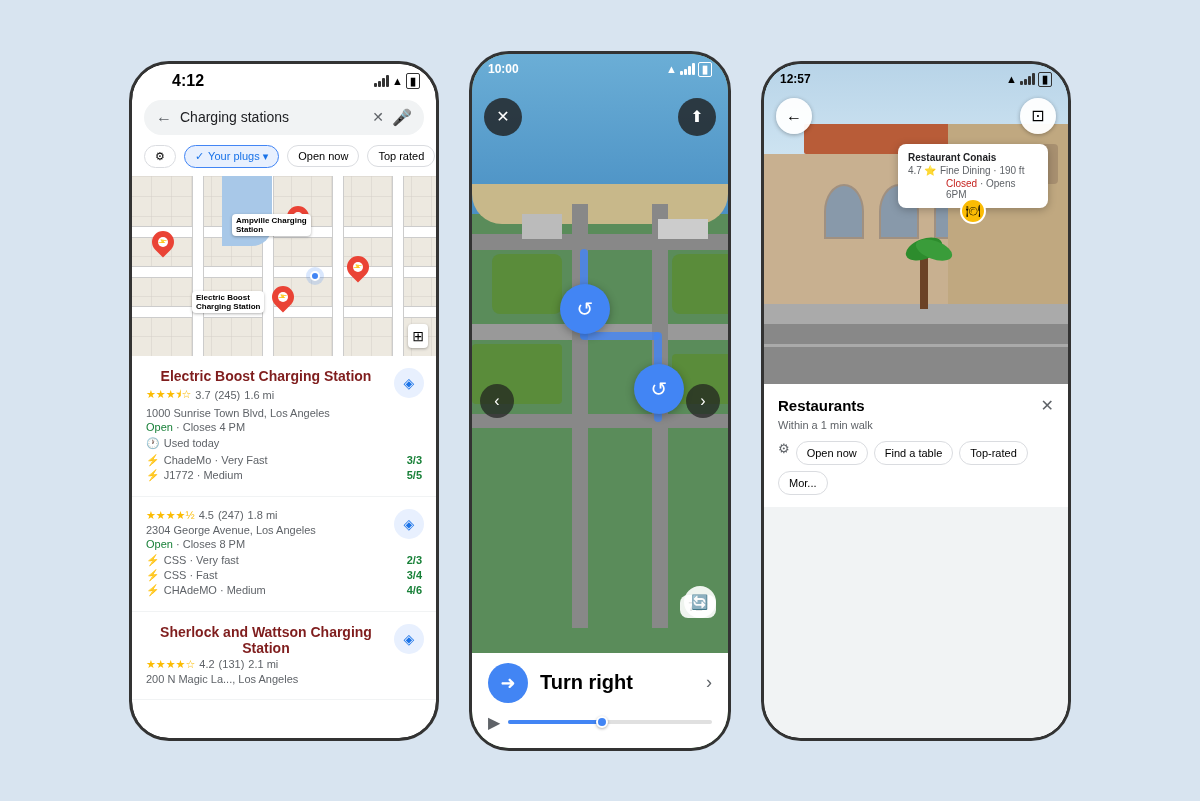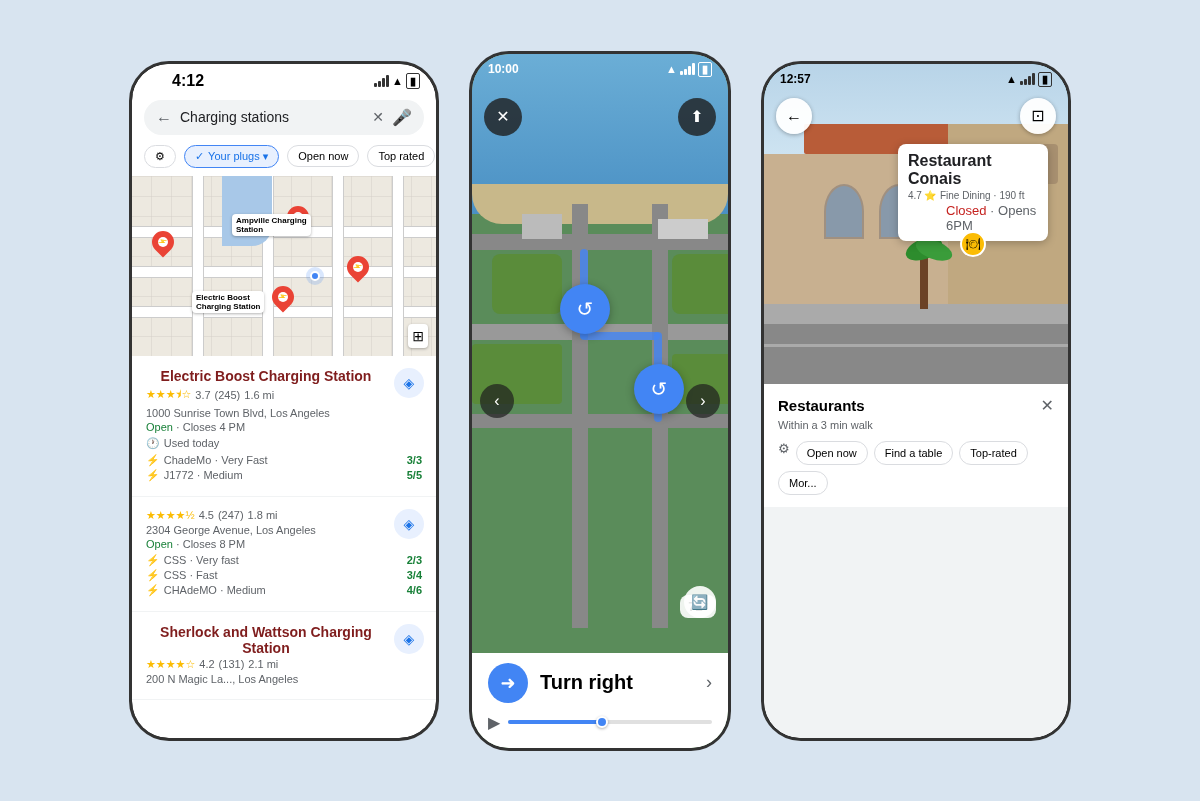--- a/index.html
+++ b/index.html
@@ -480,23 +480,23 @@
       position: absolute;
       top: 80px;
       right: 20px;
       background: #fff;
       border-radius: 8px;
       padding: 8px 10px;
       box-shadow: 0 2px 8px rgba(0,0,0,0.25);
       max-width: 150px;
       z-index: 20;
     }
-    .poi-name { font-size: 16px; font-weight: 700; color: #202124; margin-bottom: 2px; }
+    .poi-name { font-size: 10px; font-weight: 700; color: #202124; margin-bottom: 2px; }
     .poi-rating { font-size: 10px; color: #5f6368; margin-bottom: 2px; }
-    .poi-status { font-size: 13px; padding-left: 38px; }
+    .poi-status { font-size: 10px; padding-left: 38px; }
     .poi-pin {
       position: absolute;
       bottom: -16px;
       left: 50%;
       transform: translateX(-50%);
       width: 26px;
       height: 26px;
       background: #fbbc04;
       border-radius: 50%;
       border: 2px solid #fff;
@@ -839,21 +839,21 @@
         </div>
         <div class="poi-pin">🍽</div>
       </div>
     </div>
 
     <div class="bottom-panel">
       <div class="bottom-panel-header">
         <span class="panel-title">Restaurants</span>
         <span class="close-x">✕</span>
       </div>
-      <div class="panel-subtitle">Within a 3 min walk</div>
+      <div class="panel-subtitle">Within a 1 min walk</div>
       <div class="panel-filter-row">
         <span class="panel-filter-icon">⚙</span>
         <div class="panel-filter-btn">Open now</div>
         <div class="panel-filter-btn">Find a table</div>
         <div class="panel-filter-btn">Top-rated</div>
         <div class="panel-filter-btn">Mor...</div>
       </div>
     </div>
 
     <div style="flex:1;background:#f8f9fa;height:calc(674px - 320px - 120px);">

